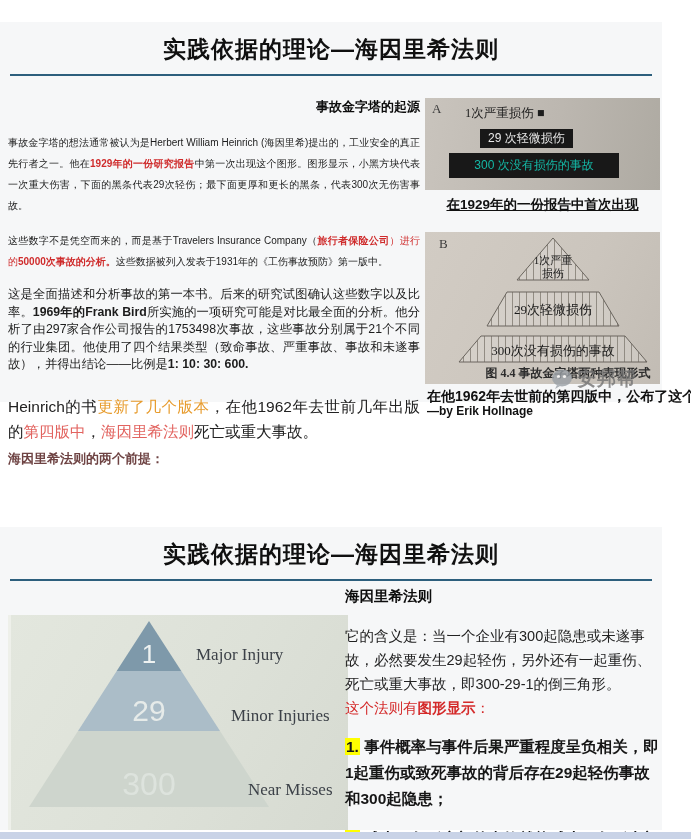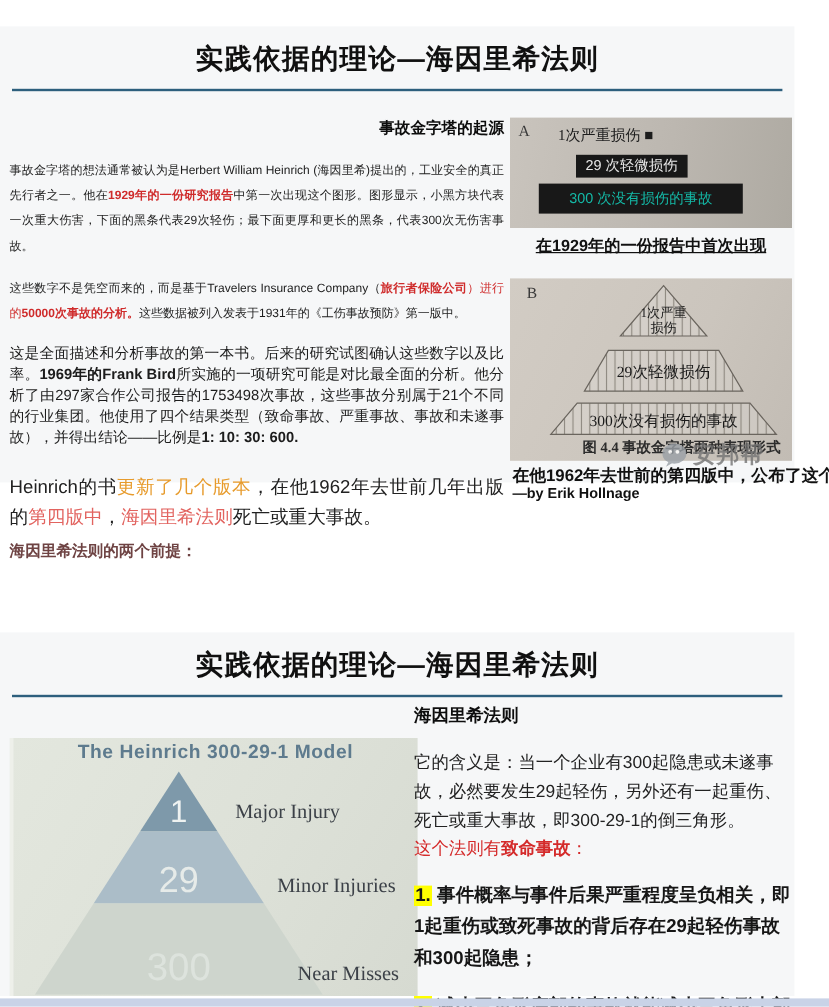--- a/index.html
+++ b/index.html
@@ -128,38 +128,37 @@
     </div>
   </section>
 
   <div class="divider-note serif">海因里希法则的两个前提：</div>
 
   <section class="slide" id="slide2">
     <h1 class="slide-title">实践依据的理论—海因里希法则</h1>
     <div class="title-rule"></div>
 
     <div class="photo-model">
-      <div class="model-title">The Heinrich 300-29-1 Model</div>
       <svg width="337" height="192" viewBox="0 0 337 192">
         <polygon points="138,6 105.7,56 170.3,56" fill="#7e99aa"></polygon>
         <polygon points="105.7,56 170.3,56 209,116 67,116" fill="#abbdc8"></polygon>
         <polygon points="67,116 209,116 258,192 18,192" fill="#ced5cd"></polygon>
         <text x="138" y="48" font-size="26" fill="#eef2f1" text-anchor="middle">1</text>
         <text x="138" y="106" font-size="30" fill="#e6ebe9" text-anchor="middle">29</text>
         <text x="138" y="180" font-size="32" fill="#dde3dd" text-anchor="middle">300</text>
         <text class="tser" x="185" y="45" font-size="17" fill="#3c4148">Major Injury</text>
         <text class="tser" x="220" y="106" font-size="17" fill="#3c4148">Minor Injuries</text>
         <text class="tser" x="237" y="180" font-size="17" fill="#3c4148">Near Misses</text>
       </svg>
     </div>
 
     <div class="col-right2">
       <h3>海因里希法则</h3>
       <p class="meaning">它的含义是：当一个企业有300起隐患或未遂事故，必然要发生29起轻伤，另外还有一起重伤、死亡或重大事故，即300-29-1的倒三角形。</p>
-      <p class="law"><span>这个法则有</span><b>致命事故</b><span>：</span></p>
+      <p class="law"><span>这个法则有</span><b>图形显示</b><span>：</span></p>
 
       <p class="pointp"><span class="hl">1.</span> <span>事件概率与事件后果严重程度呈负相关，即1起重伤或致死事故的背后存在29起轻伤事故和300起隐患；</span></p>
 
       <p class="pointp"><span class="hl">2.</span> <span>减少三角形底部的事故就能减少三角形上部的事故。</span></p>
     </div>
   </section>
 
   <div class="bottom-bar"></div>
 </div>
 

